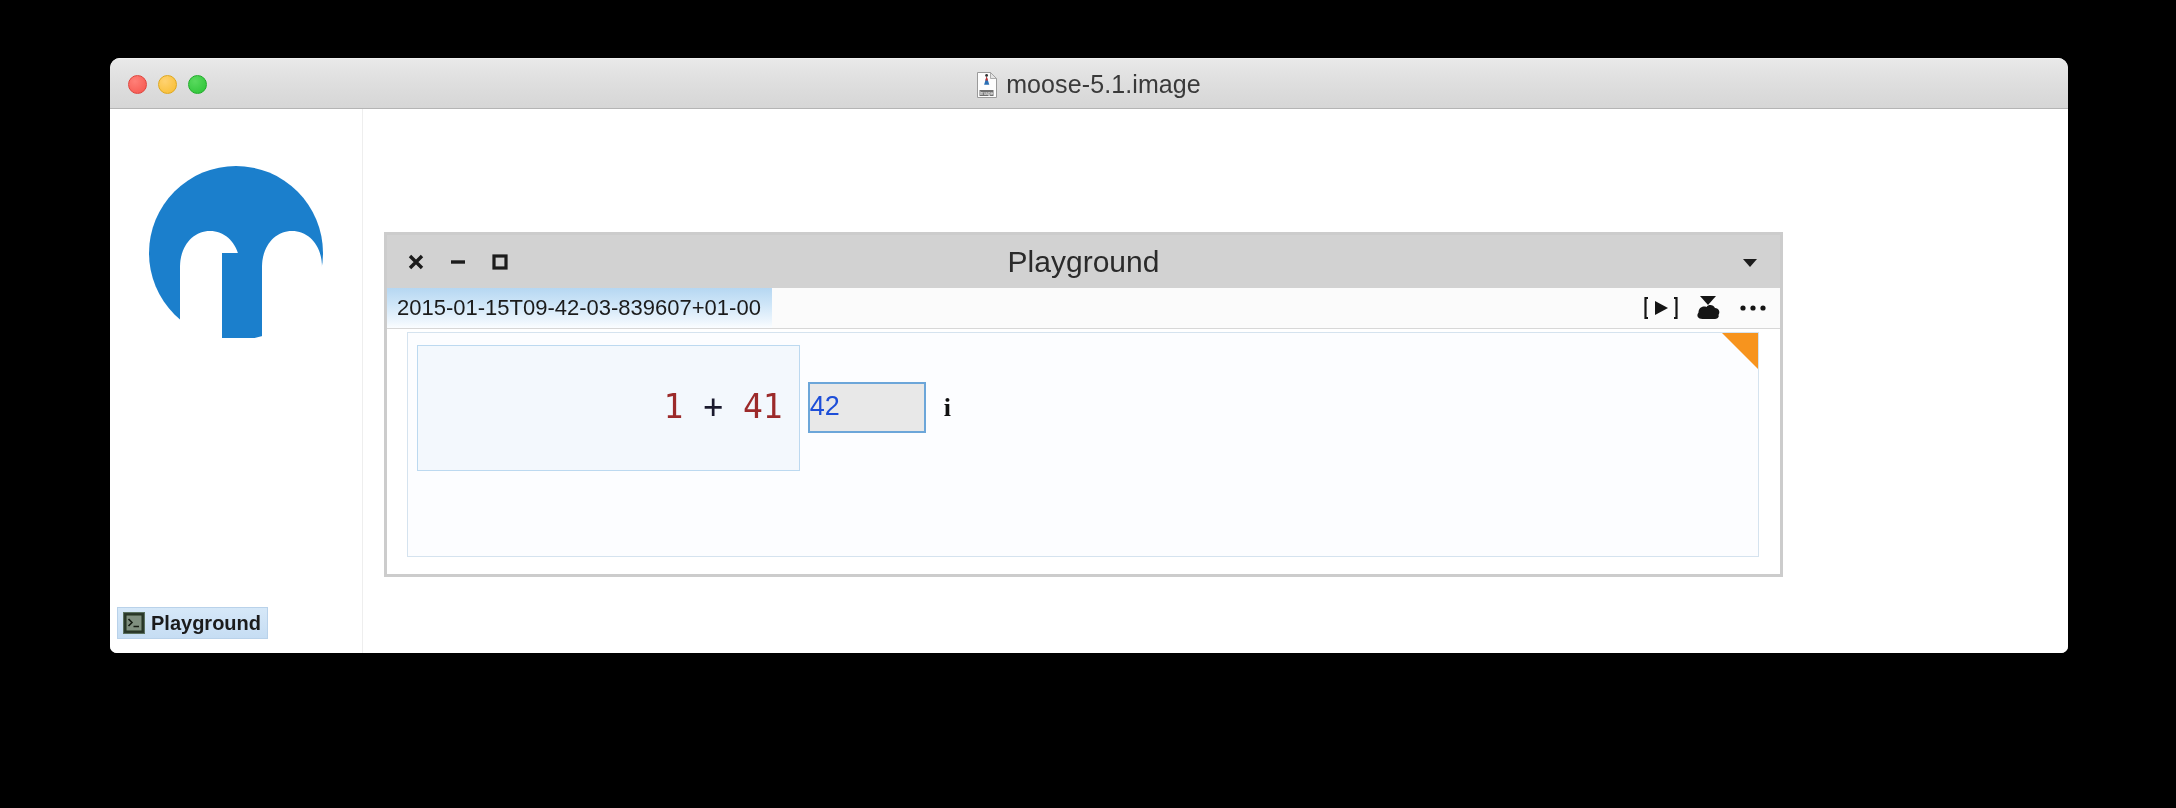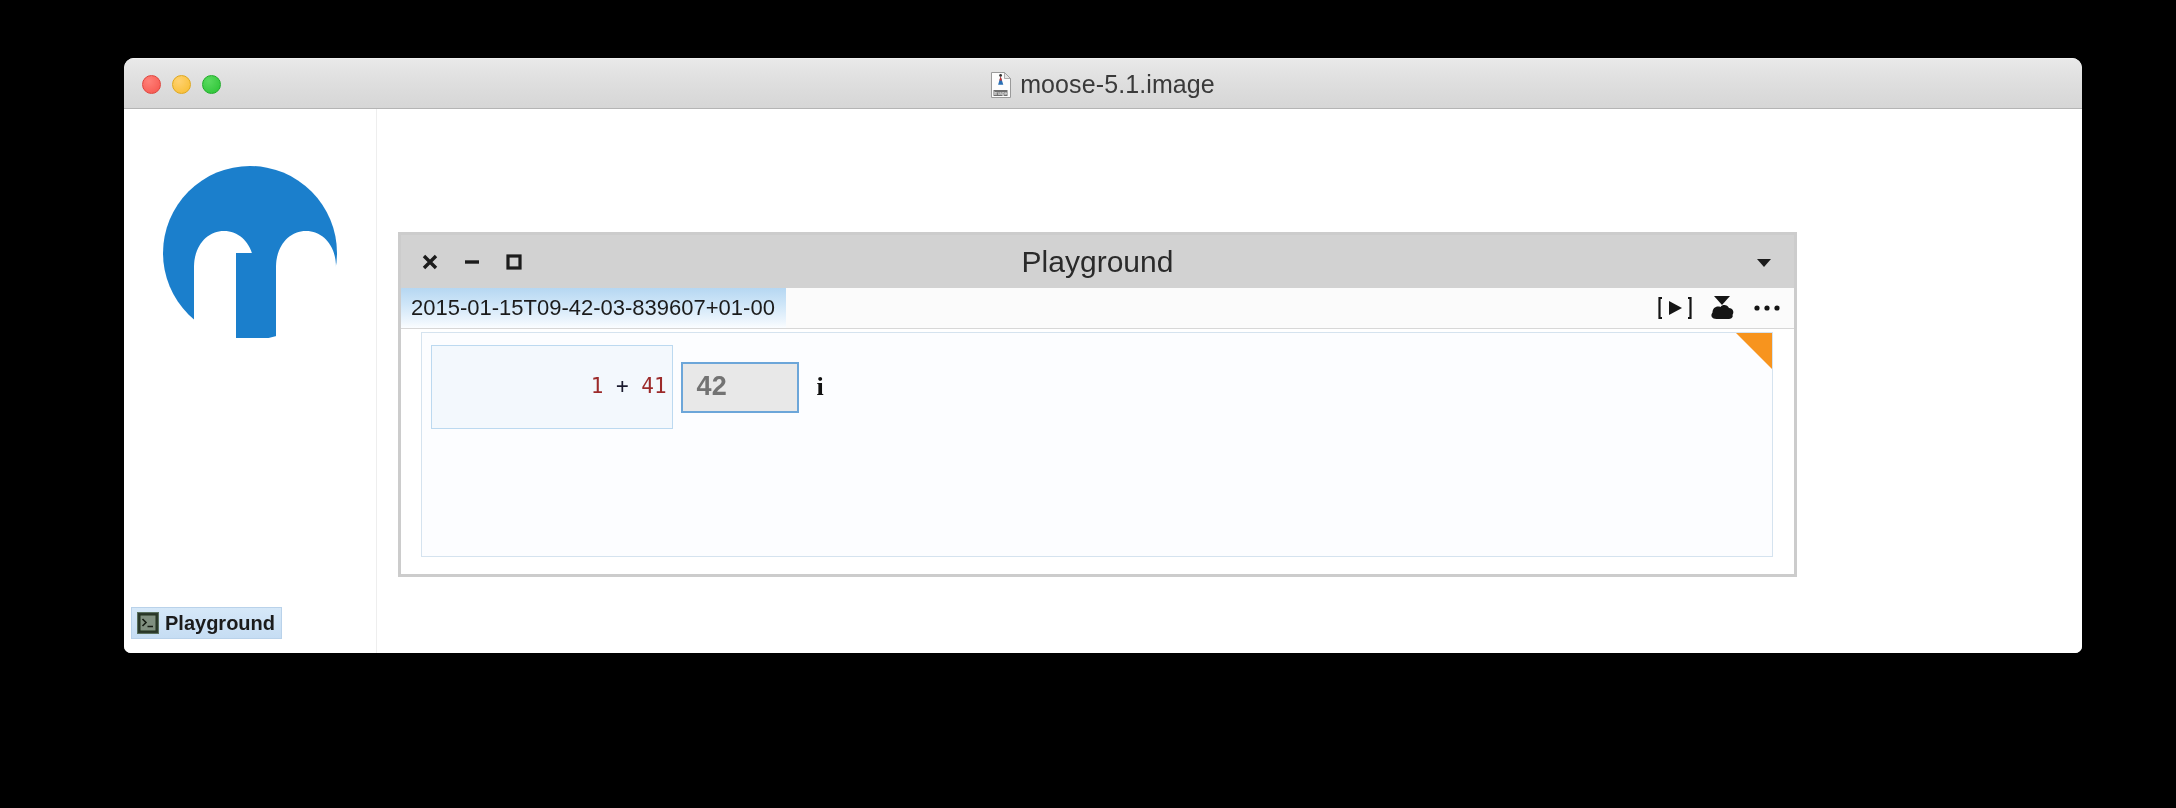--- a/index.html
+++ b/index.html
@@ -11,21 +11,21 @@
     overflow: hidden;
   }
   body {
     font-family: "Liberation Sans", sans-serif;
     -webkit-font-smoothing: antialiased;
   }
 
   
   #os-window {
     position: absolute;
-    left: 124px;
+    left: 110px;
     top: 58px;
     width: 1958px;
     height: 595px;
     background: #ffffff;
     border-radius: 10px 10px 7px 7px;
     box-shadow: 0 0 1px rgba(0,0,0,0.55);
     overflow: hidden;
   }
 
   #titlebar {
@@ -237,39 +237,38 @@
   #code-row {
     position: relative;
     display: flex;
     align-items: center;
     padding: 12px 0 0 9px;
     gap: 8px;
   }
   #code-snippet {
     background: #f3f8fd;
     border: 1px solid #bcd9f0;
-    padding: 4px 5px 6px 7px;
+    padding: 4px 16px 6px 7px;
     font-family: "DejaVu Sans Mono", monospace;
-    font-size: 21px;
+    font-size: 33px;
     line-height: 1.15;
     white-space: pre;
     box-sizing: border-box;
   }
   .tok-num { color: #9c2a2a; }
   .tok-op  { color: #1a1a2e; }
   #result-box {
     background: #e8e8e8;
     border: 2px solid #6ca6d9;
-    padding: 7px 14px 9px 14px;
+    padding: 7px 14px 9px 0;
     min-width: 118px;
     font-family: "Liberation Sans", sans-serif;
     font-size: 27px;
-    color: #737373;
-    box-sizing: border-box;
-    font-weight: bold;
+    color: #1d4ed8;
+    box-sizing: border-box;
   }
   #info-icon {
     font-family: "Liberation Serif", serif;
     font-weight: bold;
     font-size: 26px;
     color: #111111;
     margin-left: 10px;
   }
 </style>
 </head>

